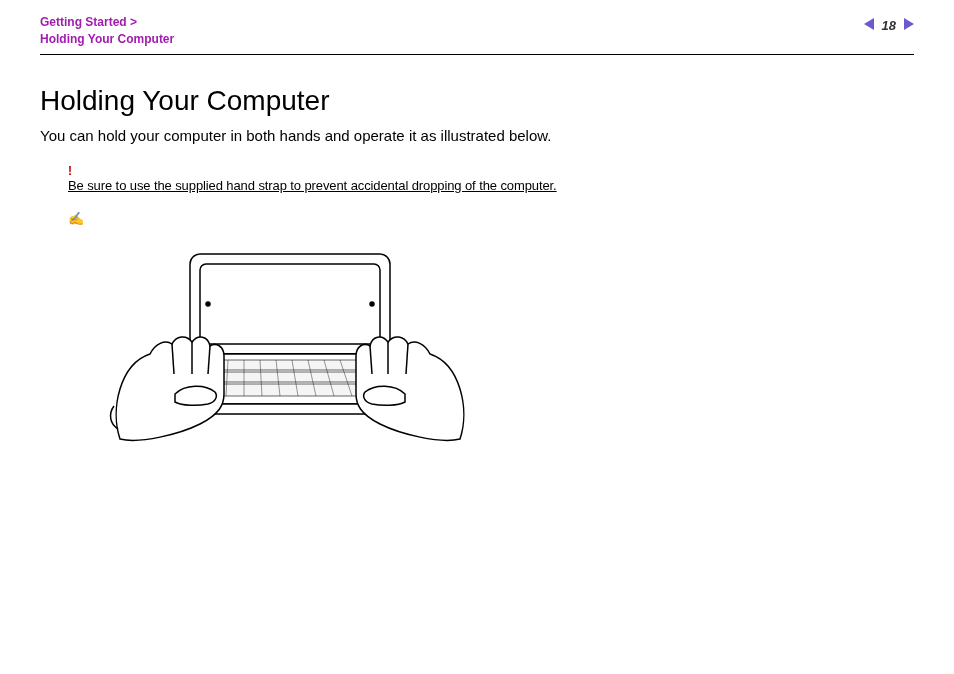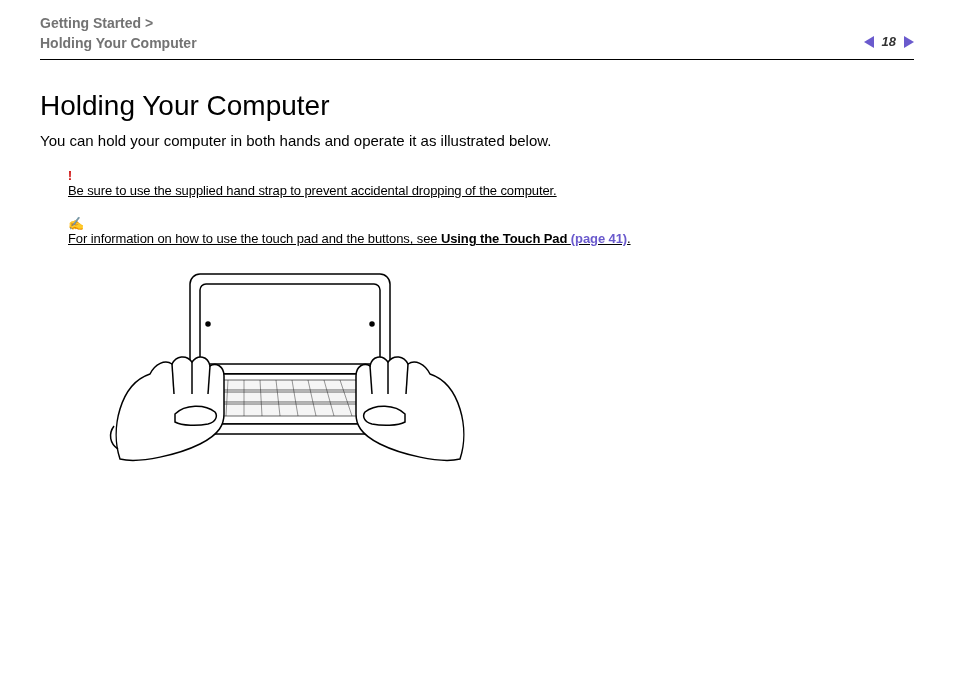--- a/index.html
+++ b/index.html
@@ -13,30 +13,29 @@
     box-sizing: border-box;
     position: relative;
   }
   .header {
     display: flex;
     justify-content: space-between;
     align-items: flex-start;
     padding: 14px 40px 6px 40px;
   }
   .breadcrumb {
-    color: #737373;
+    color: #a21caf;
     font-weight: bold;
-    font-size: 14px;
+    font-size: 12px;
     line-height: 1.4;
   }
   .pagebox {
     display: flex;
-    align-items: center;
     gap: 6px;
-    margin-top: 20px;
+    margin-top: 4px;
   }
   .pagebox .tri {
     width: 0; height: 0;
     border-top: 6px solid transparent;
     border-bottom: 6px solid transparent;
   }
   .pagebox .tri.left { border-right: 10px solid #6a5acd; cursor: pointer; }
   .pagebox .tri.right { border-left: 10px solid #6a5acd; cursor: pointer; }
   .pagebox .num {
     font-style: italic;
@@ -107,23 +106,20 @@
   <h1>Holding Your Computer</h1>
   <p class="intro">You can hold your computer in both hands and operate it as illustrated below.</p>
 
   <div class="note">
     <span class="mark warn">!</span>
     <span class="body condensed">Be sure to use the supplied hand strap to prevent accidental dropping of the computer.</span>
   </div>
 
   <div class="note">
     <span class="mark pencil">✍</span>
-    <span class="body condensed">
-      <span>For information on how to use the touch pad and the buttons, see </span><span class="bold">Using the Touch Pad </span><span class="link">(page 41)</span><span class="dot">.</span>
-    </span>
   </div>
 
   <div class="illus">
     <svg viewBox="0 0 420 200">
 
       <g stroke="#000" stroke-width="1.5" fill="#fff">
 
         <rect x="110" y="10" width="200" height="100" rx="10" ry="10" fill="#fff"></rect>
         <rect x="120" y="20" width="180" height="80" rx="6" ry="6" fill="#fff"></rect>
 

